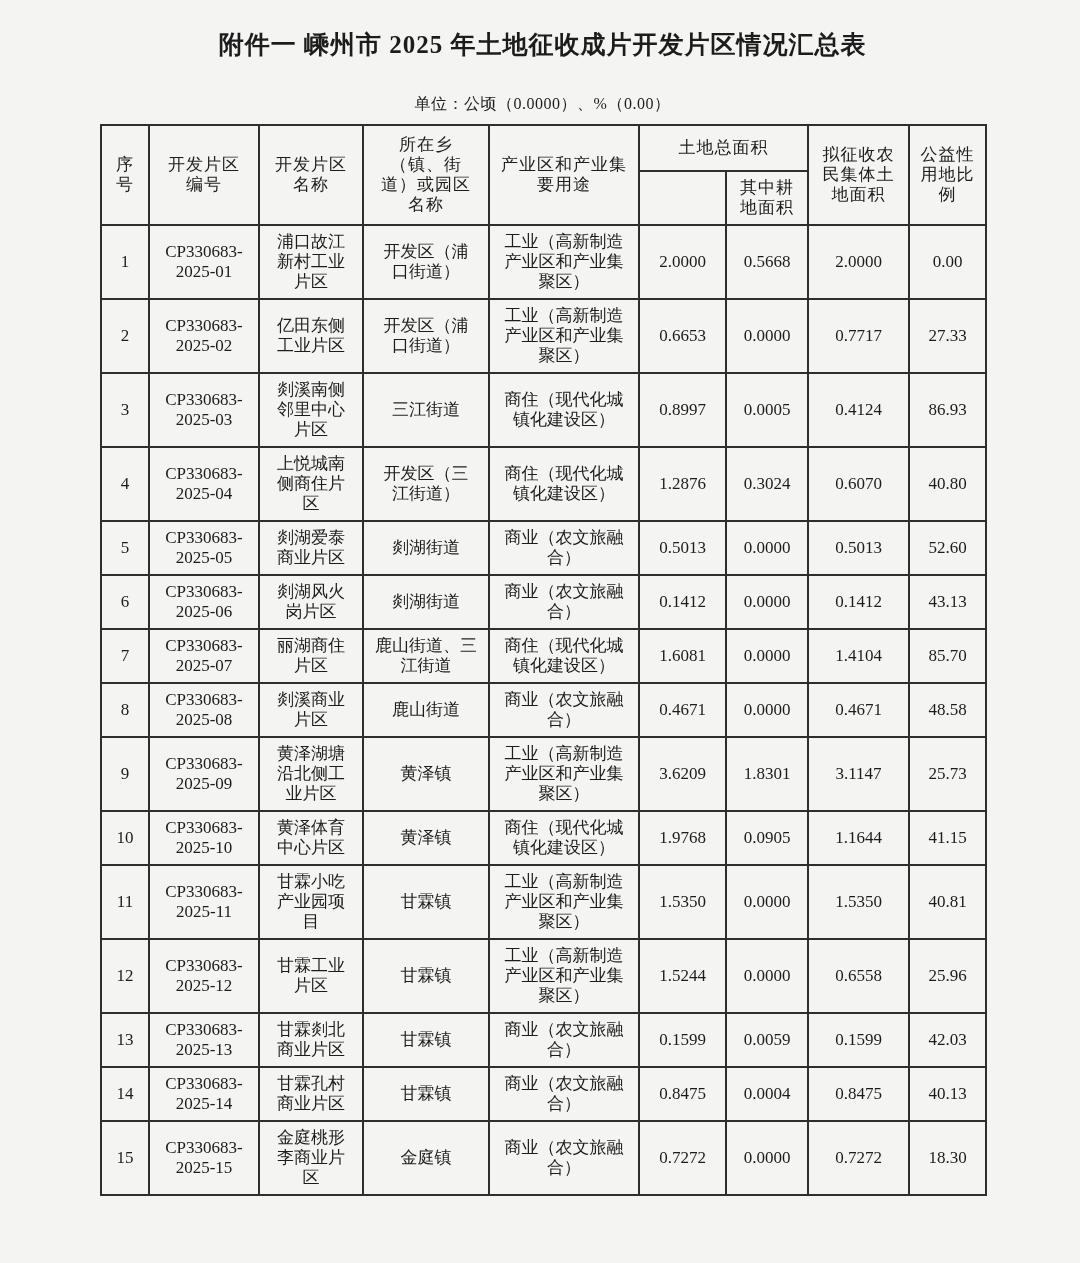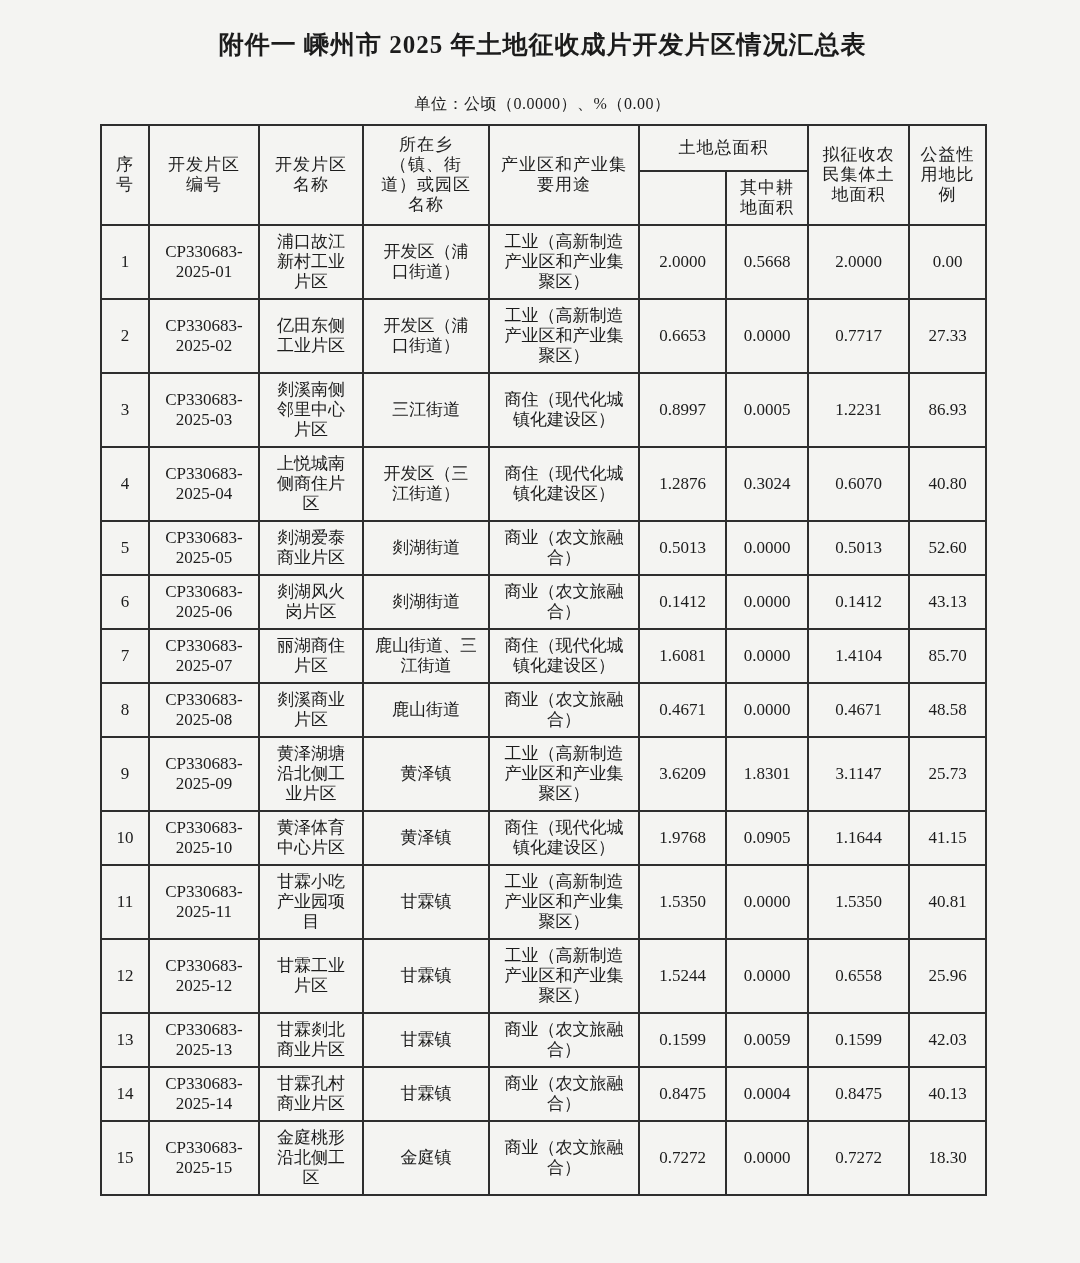--- a/index.html
+++ b/index.html
@@ -158,21 +158,21 @@
     <td>CP330683-
 2025-03</td>
     <td>剡溪南侧
 邻里中心
 片区</td>
     <td>三江街道</td>
     <td>商住（现代化城
 镇化建设区）</td>
     <td>0.8997</td>
     <td>0.0005</td>
-    <td>1.2231</td>
+    <td>0.4124</td>
     <td>86.93</td>
   </tr>
         <tr>
     <td>4</td>
     <td>CP330683-
 2025-04</td>
     <td>上悦城南
 侧商住片
 区</td>
     <td>开发区（三
@@ -328,21 +328,21 @@
     <td>0.8475</td>
     <td>0.0004</td>
     <td>0.8475</td>
     <td>40.13</td>
   </tr>
         <tr>
     <td>15</td>
     <td>CP330683-
 2025-15</td>
     <td>金庭桃形
-沿北侧工
+李商业片
 区</td>
     <td>金庭镇</td>
     <td>商业（农文旅融
 合）</td>
     <td>0.7272</td>
     <td>0.0000</td>
     <td>0.7272</td>
     <td>18.30</td>
   </tr>
       </tbody>

